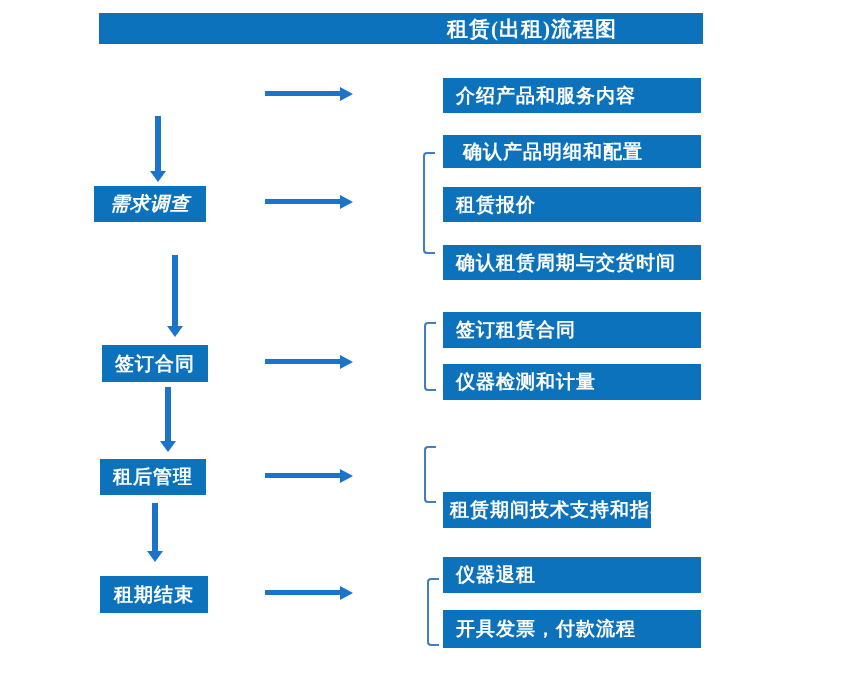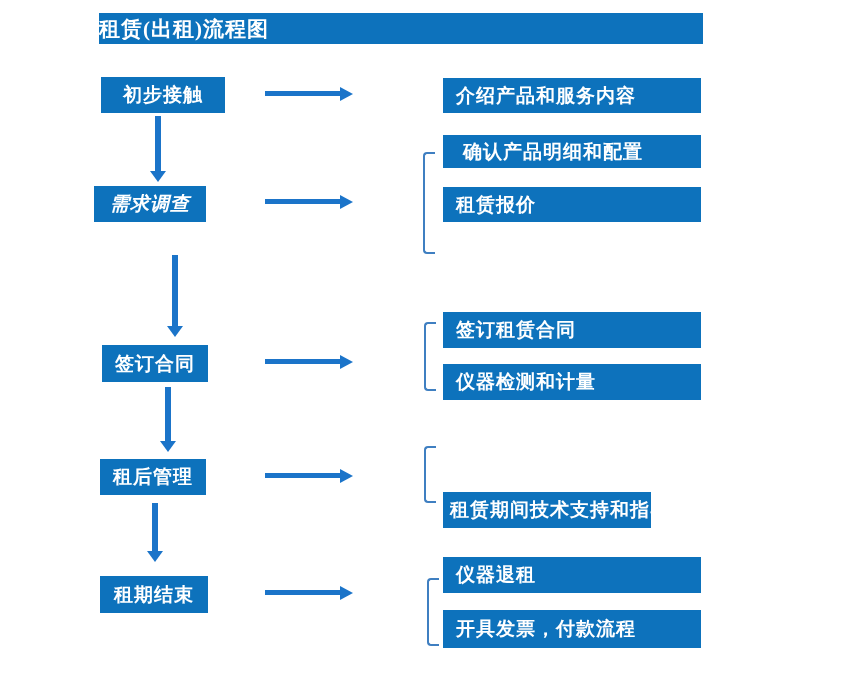--- a/index.html
+++ b/index.html
@@ -8,21 +8,21 @@
     --bracket:#3F7FC1;
     --box-text:#FFFFFF;
   }
   html,body{margin:0;padding:0;background:#FFFFFF;}
   .canvas{
     position:relative;width:844px;height:688px;background:#FFFFFF;overflow:hidden;
     font-family:"Liberation Serif","DejaVu Serif",serif;
   }
   .title-bar{
     position:absolute;background:var(--box-fill);
-    display:flex;align-items:center;justify-content:flex-start;
+    display:flex;align-items:center;justify-content:flex-end;
   }
   .title-text{
     color:var(--box-text);font-weight:bold;font-size:21px;letter-spacing:1px;
     margin-right:86px;white-space:nowrap;
   }
   .step-box{
     position:absolute;background:var(--box-fill);color:var(--box-text);
     font-weight:bold;font-size:19px;letter-spacing:1px;
     display:flex;align-items:center;justify-content:center;white-space:nowrap;
   }
@@ -58,21 +58,20 @@
 </style>
 </head>
 <body>
 
 <div class="canvas">
 
   <div class="title-bar" style="left:99px;top:13px;width:604px;height:31px;">
     <span class="title-text">租赁(出租)流程图</span>
   </div>
 
-  <div class="step-box" style="left:101px;top:77px;width:124px;height:36px;">初步接触</div>
   <div class="step-box" style="left:94px;top:186px;width:112px;height:36px;font-style:italic;">需求调查</div>
   <div class="step-box" style="left:102px;top:345px;width:106px;height:37px;">签订合同</div>
   <div class="step-box" style="left:100px;top:459px;width:106px;height:36px;">租后管理</div>
   <div class="step-box" style="left:100px;top:576px;width:108px;height:37px;">租期结束</div>
 
   <div class="varrow" style="left:150px;top:116px;height:66px;">
       <div class="vshaft"></div>
       <div class="vhead"></div>
     </div>
   <div class="varrow" style="left:167px;top:255px;height:82px;">
@@ -111,20 +110,21 @@
 
   <div class="bracket" style="left:423px;top:152px;height:98px;"></div>
   <div class="bracket" style="left:424px;top:322px;height:65px;"></div>
   <div class="bracket" style="left:424px;top:446px;height:53px;"></div>
   <div class="bracket" style="left:427px;top:578px;height:64px;"></div>
 
   <div class="out-box" style="left:443px;top:78px;width:258px;height:35px;">介绍产品和服务内容</div>
 
   <div class="out-box" style="left:443px;top:135px;width:258px;height:33px;padding-left:20px;">确认产品明细和配置</div>
   <div class="out-box" style="left:443px;top:187px;width:258px;height:35px;">租赁报价</div>
+  <div class="out-box" style="left:443px;top:245px;width:258px;height:35px;">确认租赁周期与交货时间</div>
 
   <div class="out-box" style="left:443px;top:312px;width:258px;height:36px;">签订租赁合同</div>
   <div class="out-box" style="left:443px;top:364px;width:258px;height:36px;">仪器检测和计量</div>
 
   <div class="out-box" style="left:443px;top:492px;width:208px;height:36px;padding-left:7px;">租赁期间技术支持和指导</div>
 
   <div class="out-box" style="left:443px;top:557px;width:258px;height:36px;">仪器退租</div>
   <div class="out-box" style="left:443px;top:610px;width:258px;height:38px;">开具发票，付款流程</div>
 
 </div>

